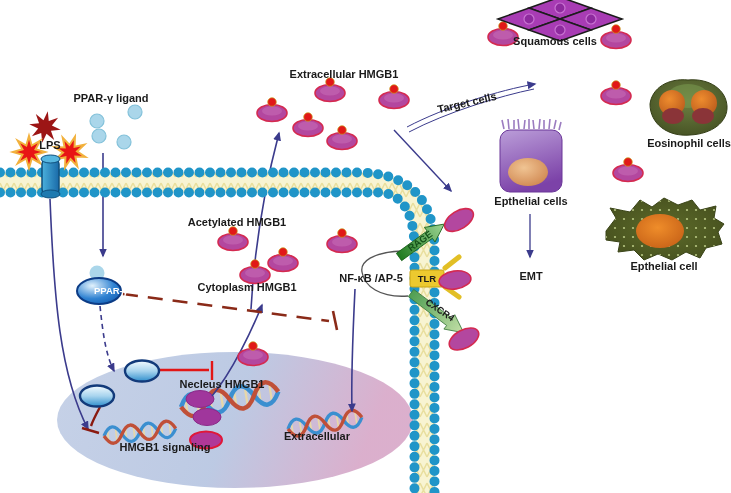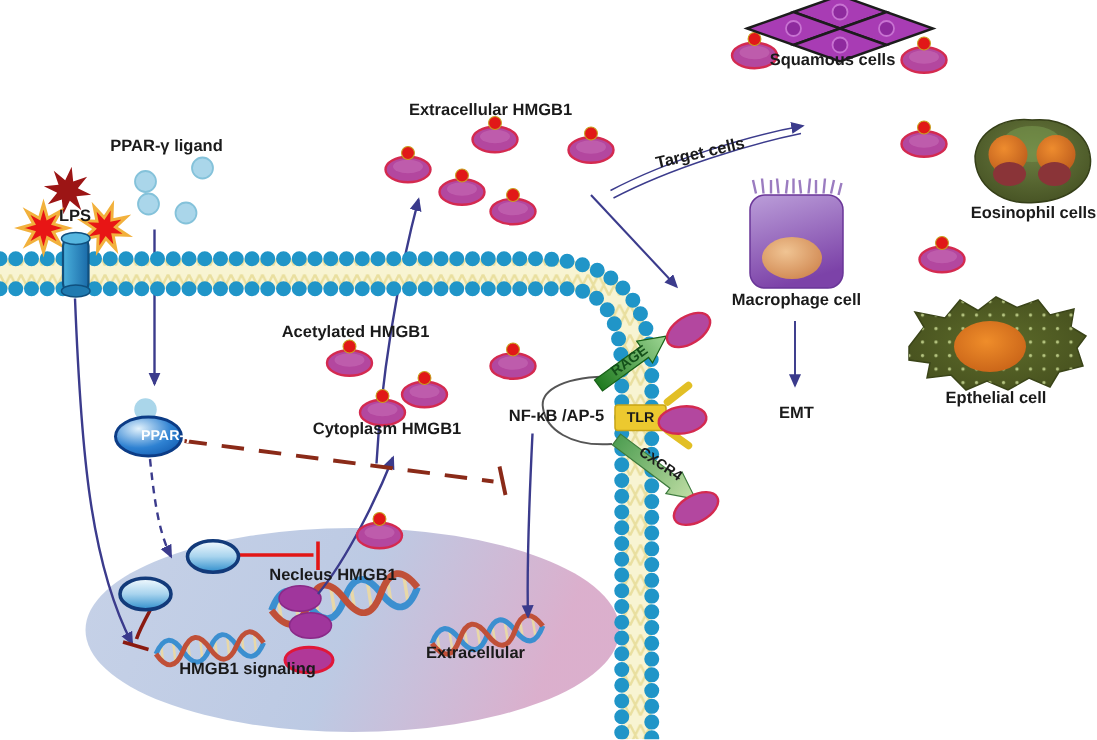--- a/index.html
+++ b/index.html
@@ -222,31 +222,31 @@
     <ellipse cx="703" cy="116" rx="11" ry="8" fill="#8a3438"></ellipse>
   </g>
 
   <g>
     <polygon points="606,231 616,218 610,208 630,212 640,200 652,207 664,198 678,205 692,200 700,210 716,206 714,218 724,224 718,232 722,244 706,248 700,258 686,252 672,260 658,254 644,260 634,250 618,252 620,242 606,240" fill="url(#gradMac)" stroke="#3a4418"></polygon>
     <polygon points="606,231 616,218 610,208 630,212 640,200 652,207 664,198 678,205 692,200 700,210 716,206 714,218 724,224 718,232 722,244 706,248 700,258 686,252 672,260 658,254 644,260 634,250 618,252 620,242 606,240" fill="url(#specks)"></polygon>
     <ellipse cx="660" cy="231" rx="24" ry="17" fill="url(#gradOrangeMac)"></ellipse>
   </g>
 </svg>
 
-<div class="lbl" style="left:327px;top:74px">Extracellular HMGB1</div>
+<div class="lbl" style="left:344px;top:74px">Extracellular HMGB1</div>
 <div class="lbl" style="left:111px;top:98px">PPAR-γ ligand</div>
 <div class="lbl" style="left:50px;top:145px">LPS</div>
 <div class="lbl" style="left:555px;top:41px">Squamous cells</div>
 <div class="lbl rot-target" style="left:467px;top:103px">Target cells</div>
 <div class="lbl" style="left:689px;top:143px">Eosinophil cells</div>
-<div class="lbl" style="left:531px;top:201px">Macrophage cell</div>
+<div class="lbl" style="left:531px;top:201px">Epthelial cells</div>
 <div class="lbl" style="left:531px;top:276px">EMT</div>
 <div class="lbl" style="left:664px;top:266px">Epthelial cell</div>
 <div class="lbl" style="left:237px;top:222px">Acetylated HMGB1</div>
-<div class="lbl" style="left:258px;top:287px">Cytoplasm HMGB1</div>
+<div class="lbl" style="left:247px;top:287px">Cytoplasm HMGB1</div>
 <div class="lbl" style="left:371px;top:278px">NF-κB /AP-5</div>
 <div class="lbl small green rot-rage" style="left:420px;top:241px">RAGE</div>
 <div class="lbl small" style="left:427px;top:279px">TLR</div>
 <div class="lbl small rot-cxcr4" style="left:440px;top:310px">CXCR4</div>
 <div class="lbl white" style="left:99px;top:291px">PPAR-γ</div>
 <div class="lbl" style="left:222px;top:384px">Necleus HMGB1</div>
 <div class="lbl" style="left:165px;top:447px">HMGB1 signaling</div>
 <div class="lbl" style="left:317px;top:436px">Extracellular</div>
 
 </div>

